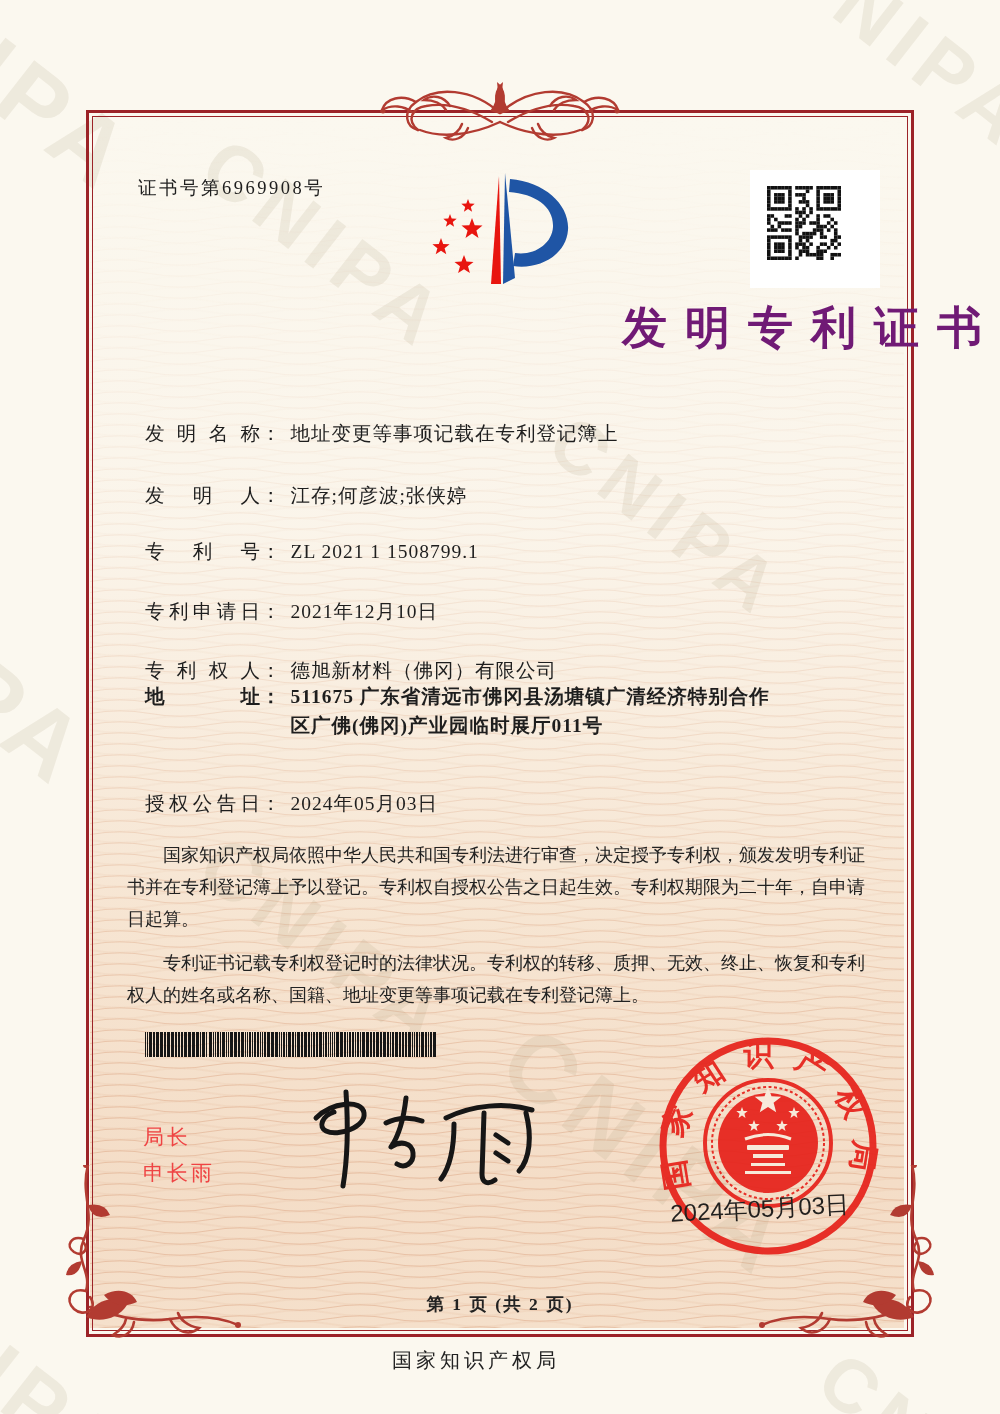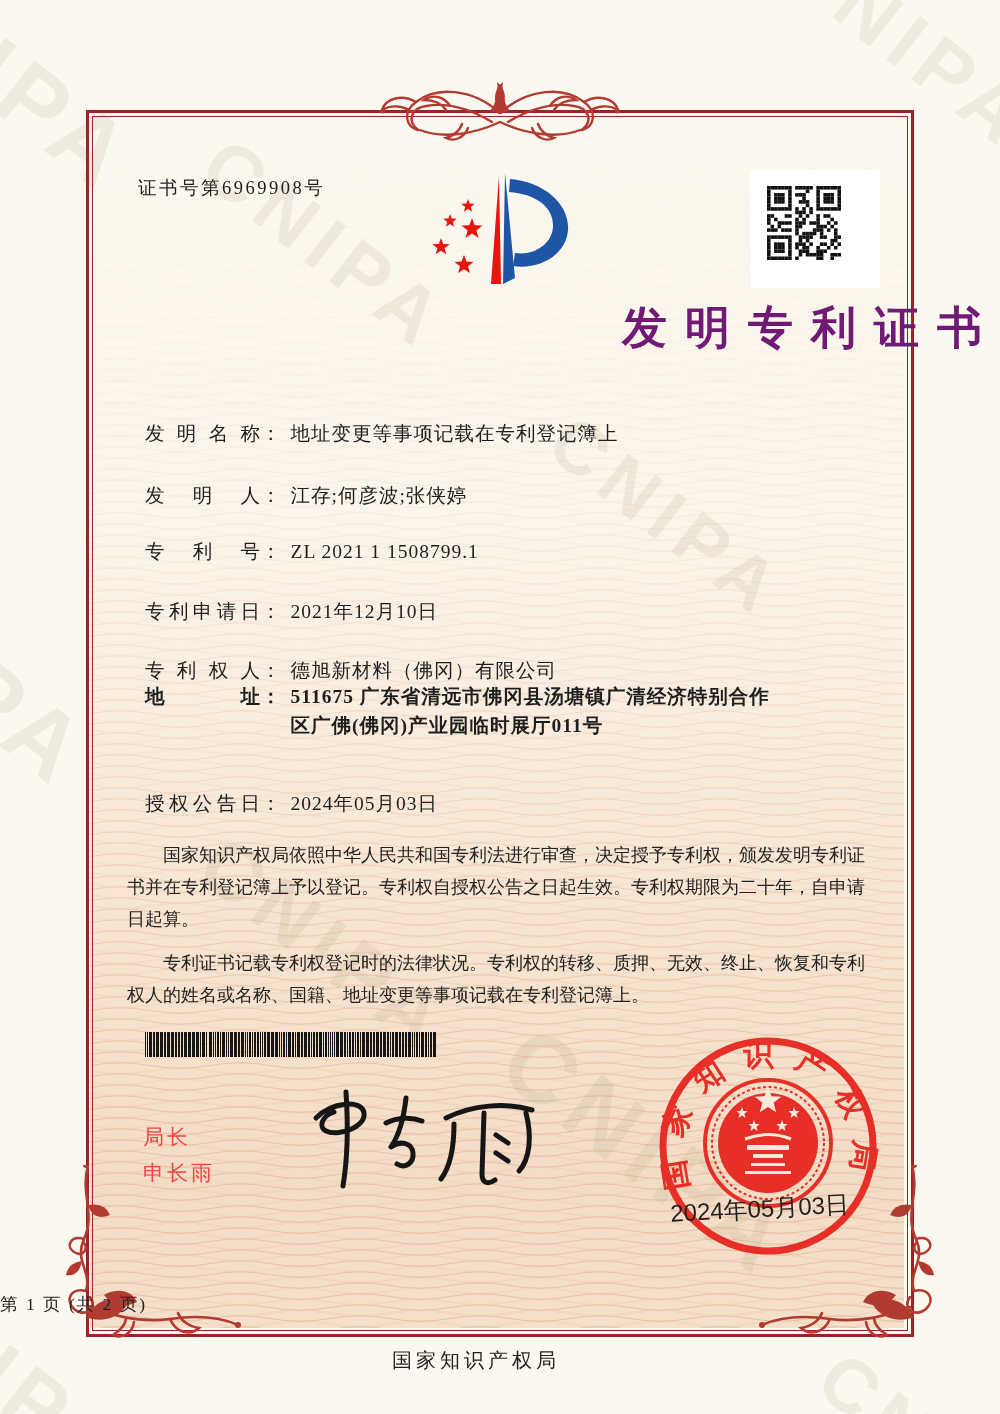--- a/index.html
+++ b/index.html
@@ -45,21 +45,21 @@
     font-size:45px;font-weight:bold;letter-spacing:18px;text-indent:18px;color:#701a75;
   }
   .frow{left:145px;font-size:19.5px;letter-spacing:1px;line-height:29px;}
   .flabel{display:inline-block;width:116px;text-align:justify;text-align-last:justify;vertical-align:top;}
   .fcolon{margin-right:9px;vertical-align:top;}
   .fvalue{display:inline-block;max-width:482px;vertical-align:top;}
   .fpair2{position:absolute;left:345px;top:0;white-space:nowrap;}
   .paras{left:127px;top:827px;width:753px;font-size:18px;line-height:32px;color:#222;}
   .paras p{margin:12px 0 9px 0;text-indent:2em;}
   .signer{font-family:Liberation Sans, sans-serif;font-size:21px;letter-spacing:3px;color:#ef4444;}
-  .page-note{left:0;right:0;top:1292px;text-align:left;font-size:17.5px;letter-spacing:2px;color:#222;}
+  .page-note{left:0;right:0;top:1292px;text-align:center;font-size:17.5px;letter-spacing:2px;color:#222;font-weight:bold;}
   .cont-note{left:392px;top:1347px;font-size:20px;letter-spacing:4px;color:#222;}
   .qr-box{left:750px;top:170px;width:130px;height:118px;background:#ffffff;}
   .seal-wrap{left:655px;top:1033px;z-index:5;}
   .sig-wrap{left:286px;top:1082px;z-index:5;}
 </style>
 </head>
 <body>
 
 <div class="abs inner-bg"></div>
 <svg class="abs waves" width="814" height="1214">

